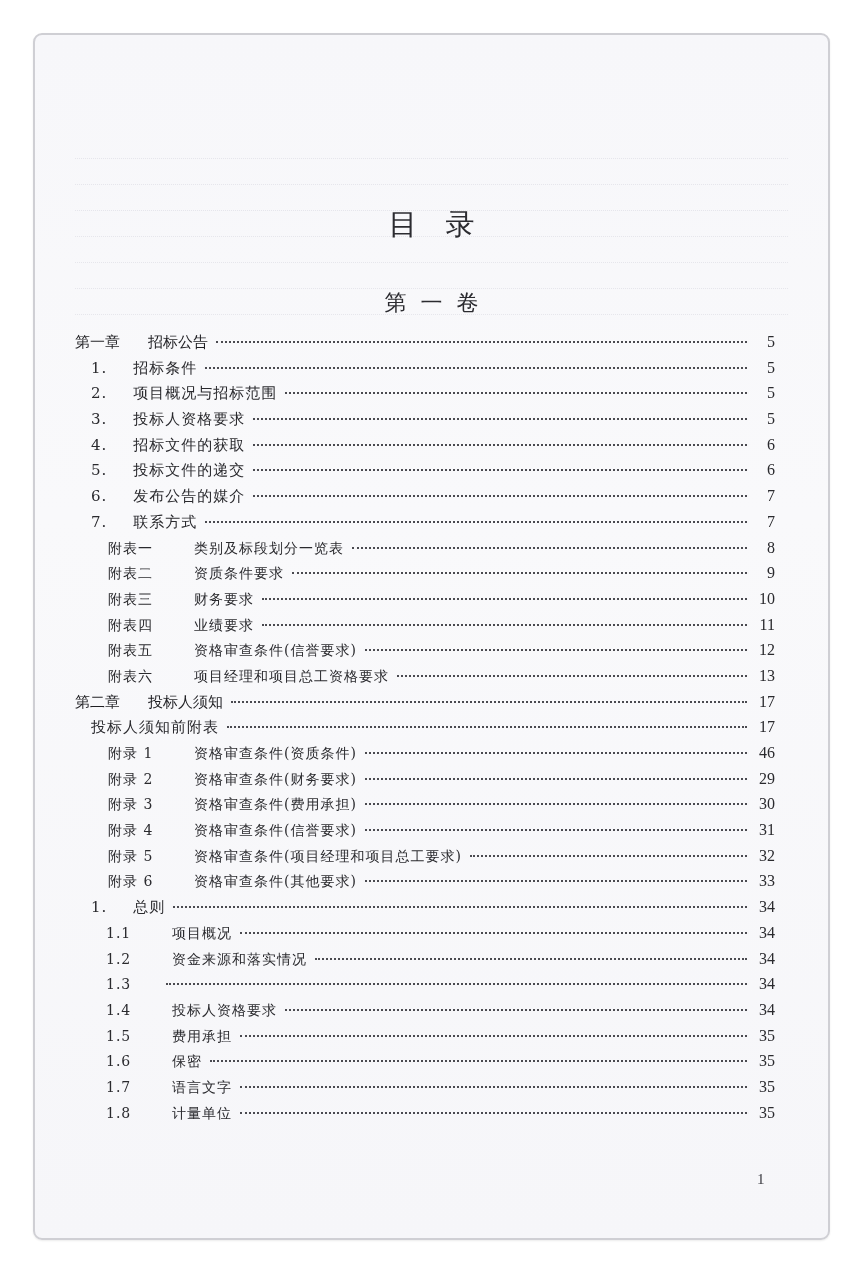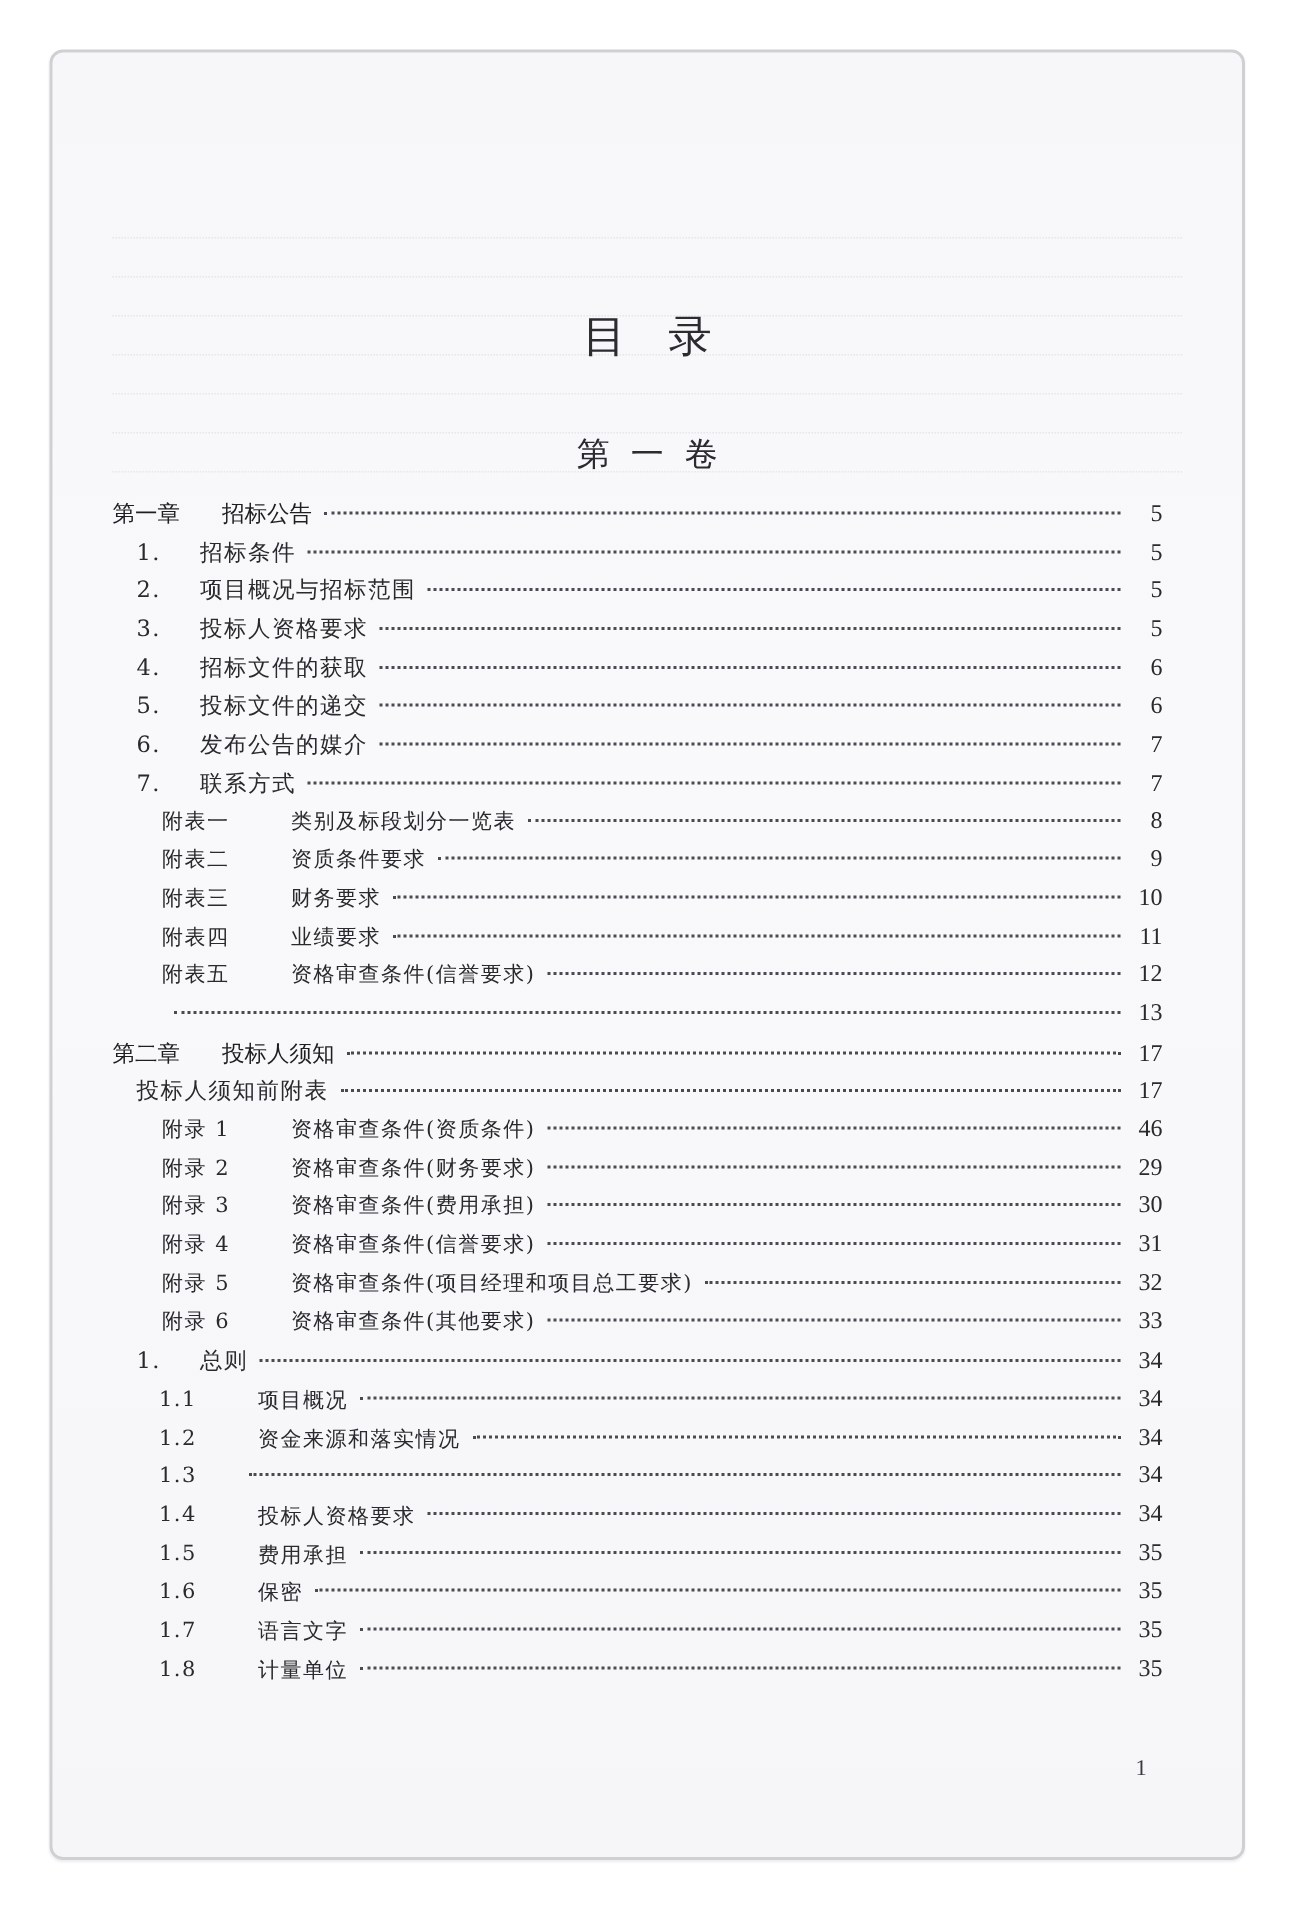--- a/index.html
+++ b/index.html
@@ -237,20 +237,24 @@
   </li>
       <li class="toc-row l2">
     <span class="toc-label">
       <span class="toc-prefix">附表五</span>
       <span class="toc-text">资格审查条件(信誉要求)</span>
     </span>
     <span class="toc-dots"></span>
     <span class="toc-page">12</span>
   </li>
       <li class="toc-row l2">
+    <span class="toc-label">
+      <span class="toc-prefix">附表六</span>
+      <span class="toc-text">项目经理和项目总工资格要求</span>
+    </span>
     <span class="toc-dots"></span>
     <span class="toc-page">13</span>
   </li>
       <li class="toc-row chapter">
     <span class="toc-label">
       <span class="toc-prefix">第二章</span>
       <span class="toc-text">投标人须知</span>
     </span>
     <span class="toc-dots"></span>
     <span class="toc-page">17</span>

